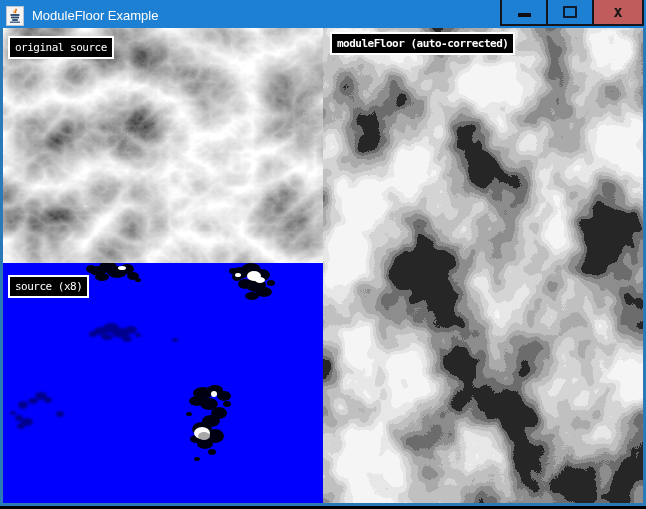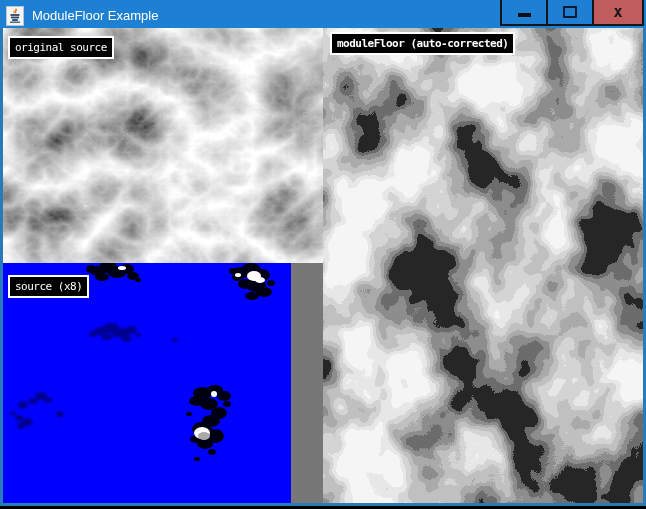--- a/index.html
+++ b/index.html
@@ -48,21 +48,21 @@
   
   .border-left,.border-right,.border-bottom{position:absolute;background:var(--window-border,#2b7ab8);}
   .border-left{left:0;top:28px;width:3px;height:478px;}
   .border-right{left:643px;top:28px;width:3px;height:478px;}
   .border-bottom{left:0;top:503px;width:646px;height:3px;}
 
   
   .client{position:absolute;left:3px;top:28px;width:640px;height:475px;background:#777;}
   .panel{position:absolute;overflow:hidden;}
   .panel-original{left:0;top:0;width:320px;height:235px;background:#9a9a9a;}
-  .panel-source{left:0;top:235px;width:288px;height:240px;background:#0000ff;}
+  .panel-source{left:0;top:235px;width:320px;height:240px;background:#0000ff;}
   .panel-floor{left:320px;top:0;width:320px;height:475px;background:#8a8a8a;}
   .panel svg{display:block;}
 
   .panel-label{
     position:absolute;
     background:var(--label-bg,#000);
     color:var(--label-text,#fff);
     border:2px solid var(--label-border,#fff);
     font-family:"DejaVu Sans Mono", monospace;
     font-size:11px;letter-spacing:-0.5px;line-height:13px;

